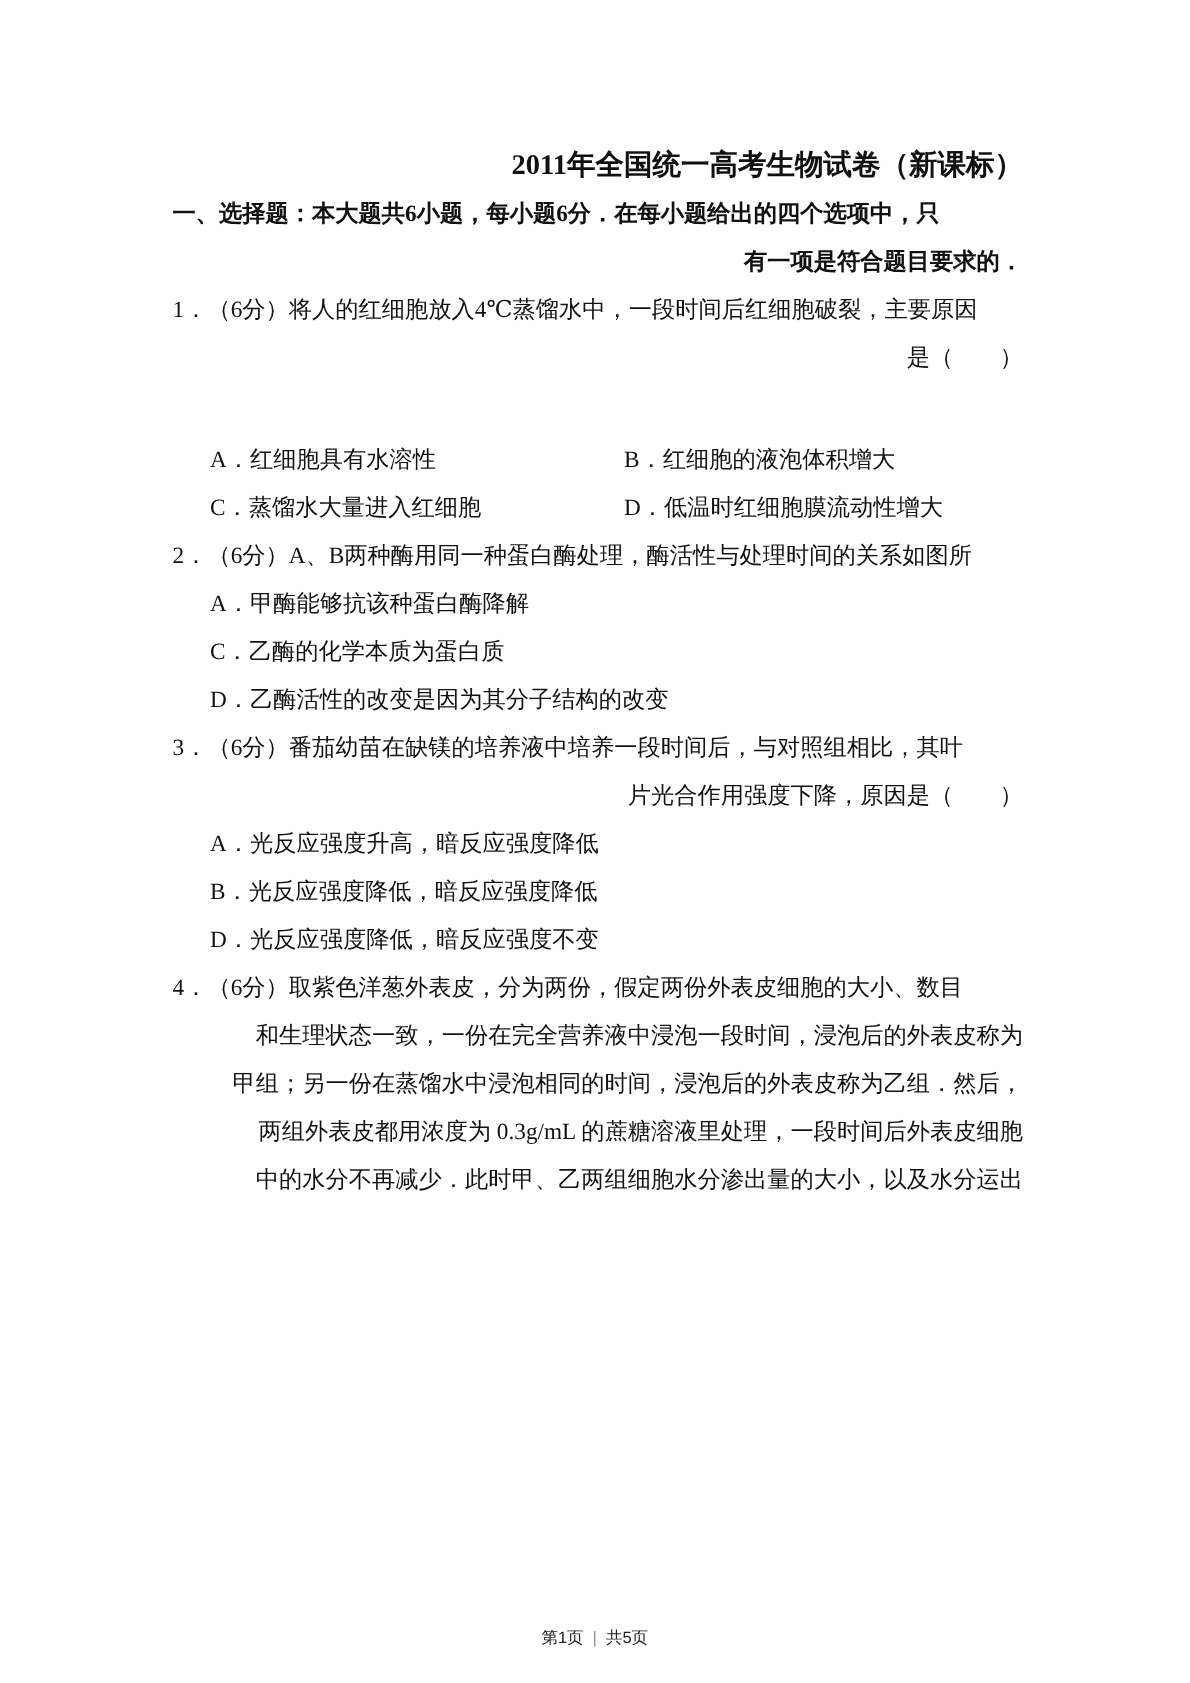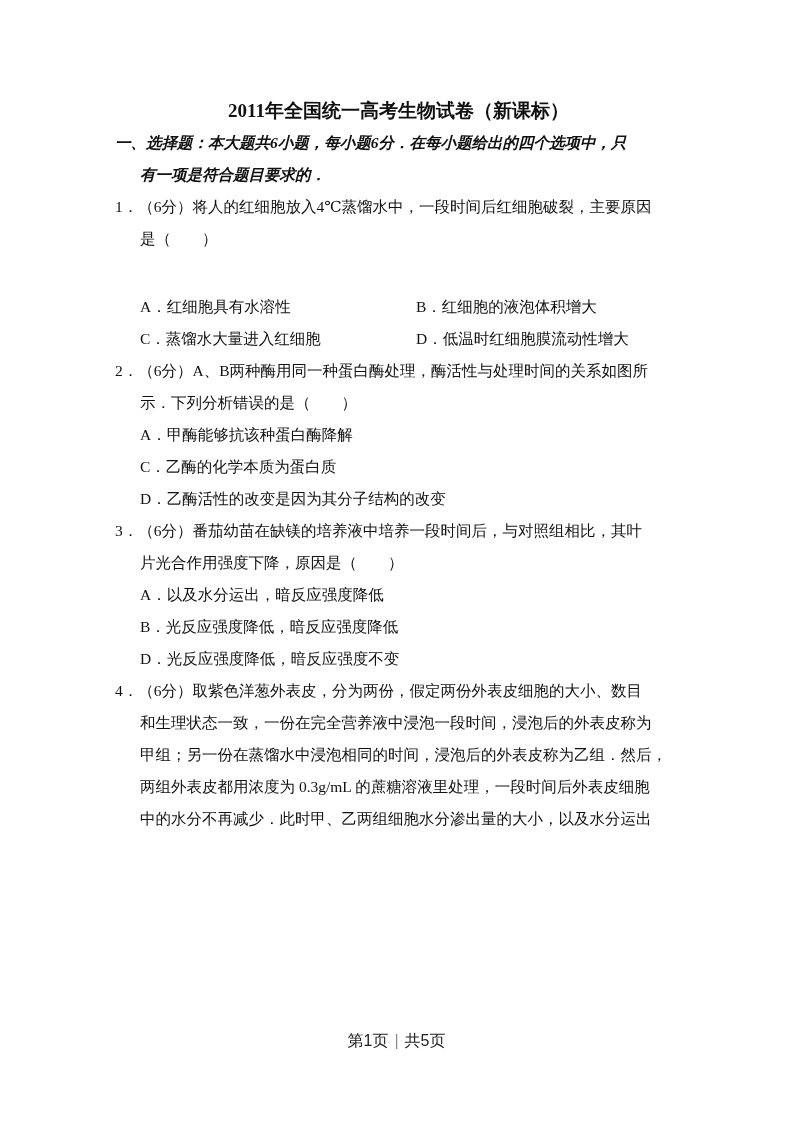--- a/index.html
+++ b/index.html
@@ -12,44 +12,44 @@
     overflow:hidden;
   }
   .content{
     position:absolute;
     left:115px;top:95px;
     width:567px;
     font-size:15.5px;
     line-height:32px;
   }
   .title{
-    text-align:center;
+    text-align:right;
     font-weight:bold;
     font-size:19px;
     line-height:32px;
     white-space:nowrap;
   }
   .line{white-space:nowrap;}
-  .bold{font-weight:bold;font-style:italic;}
-  .cont{margin-left:25px;}
+  .bold{font-weight:bold;}
+  .cont{text-align:right;}
   .options{margin-left:25px;}
   .two-col{display:grid;grid-template-columns:276px 1fr;margin-top:36px;}
   .chart-wrap{margin:6px 0 2px 2px;height:142px;}
   .chart-wrap svg{display:block;}
   .chart-text{
     font-family:"Liberation Serif","DejaVu Serif",serif;
     font-size:13px;
     fill:#222;
   }
   .origin{font-style:italic;font-size:13px;}
   .footer{
     position:absolute;
-    left:0;top:1031px;width:100%;
+    left:0;top:1084px;width:100%;
     text-align:center;
-    font-size:16px;
+    font-size:11px;
     color:#222;
     font-family:"Liberation Sans","DejaVu Sans",sans-serif;
   }
   .footer .sep{color:#8a8a8a;padding:0 6px;}
 </style>
 </head>
 <body>
 
 <div class="page">
   <div class="content">
@@ -67,35 +67,34 @@
       <div class="options two-col">
         <div class="line">A．红细胞具有水溶性</div>
         <div class="line">B．红细胞的液泡体积增大</div>
         <div class="line">C．蒸馏水大量进入红细胞</div>
         <div class="line">D．低温时红细胞膜流动性增大</div>
       </div>
     </div>
 
     <div>
       <div class="line">2．（6分）A、B两种酶用同一种蛋白酶处理，酶活性与处理时间的关系如图所</div>
-      <div class="line cont">示．下列分析错误的是（　　）</div>
 
 
       <div class="options">
         <div class="line">A．甲酶能够抗该种蛋白酶降解</div>
         <div class="line">C．乙酶的化学本质为蛋白质</div>
         <div class="line">D．乙酶活性的改变是因为其分子结构的改变</div>
       </div>
     </div>
 
     <div>
       <div class="line">3．（6分）番茄幼苗在缺镁的培养液中培养一段时间后，与对照组相比，其叶</div>
       <div class="line cont">片光合作用强度下降，原因是（　　）</div>
       <div class="options">
-        <div class="line">A．以及水分运出，暗反应强度降低</div>
+        <div class="line">A．光反应强度升高，暗反应强度降低</div>
         <div class="line">B．光反应强度降低，暗反应强度降低</div>
         <div class="line">D．光反应强度降低，暗反应强度不变</div>
       </div>
     </div>
 
     <div>
       <div class="line">4．（6分）取紫色洋葱外表皮，分为两份，假定两份外表皮细胞的大小、数目</div>
       <div class="line cont">和生理状态一致，一份在完全营养液中浸泡一段时间，浸泡后的外表皮称为</div>
       <div class="line cont">甲组；另一份在蒸馏水中浸泡相同的时间，浸泡后的外表皮称为乙组．然后，</div>
       <div class="line cont">两组外表皮都用浓度为 0.3g/mL 的蔗糖溶液里处理，一段时间后外表皮细胞</div>

